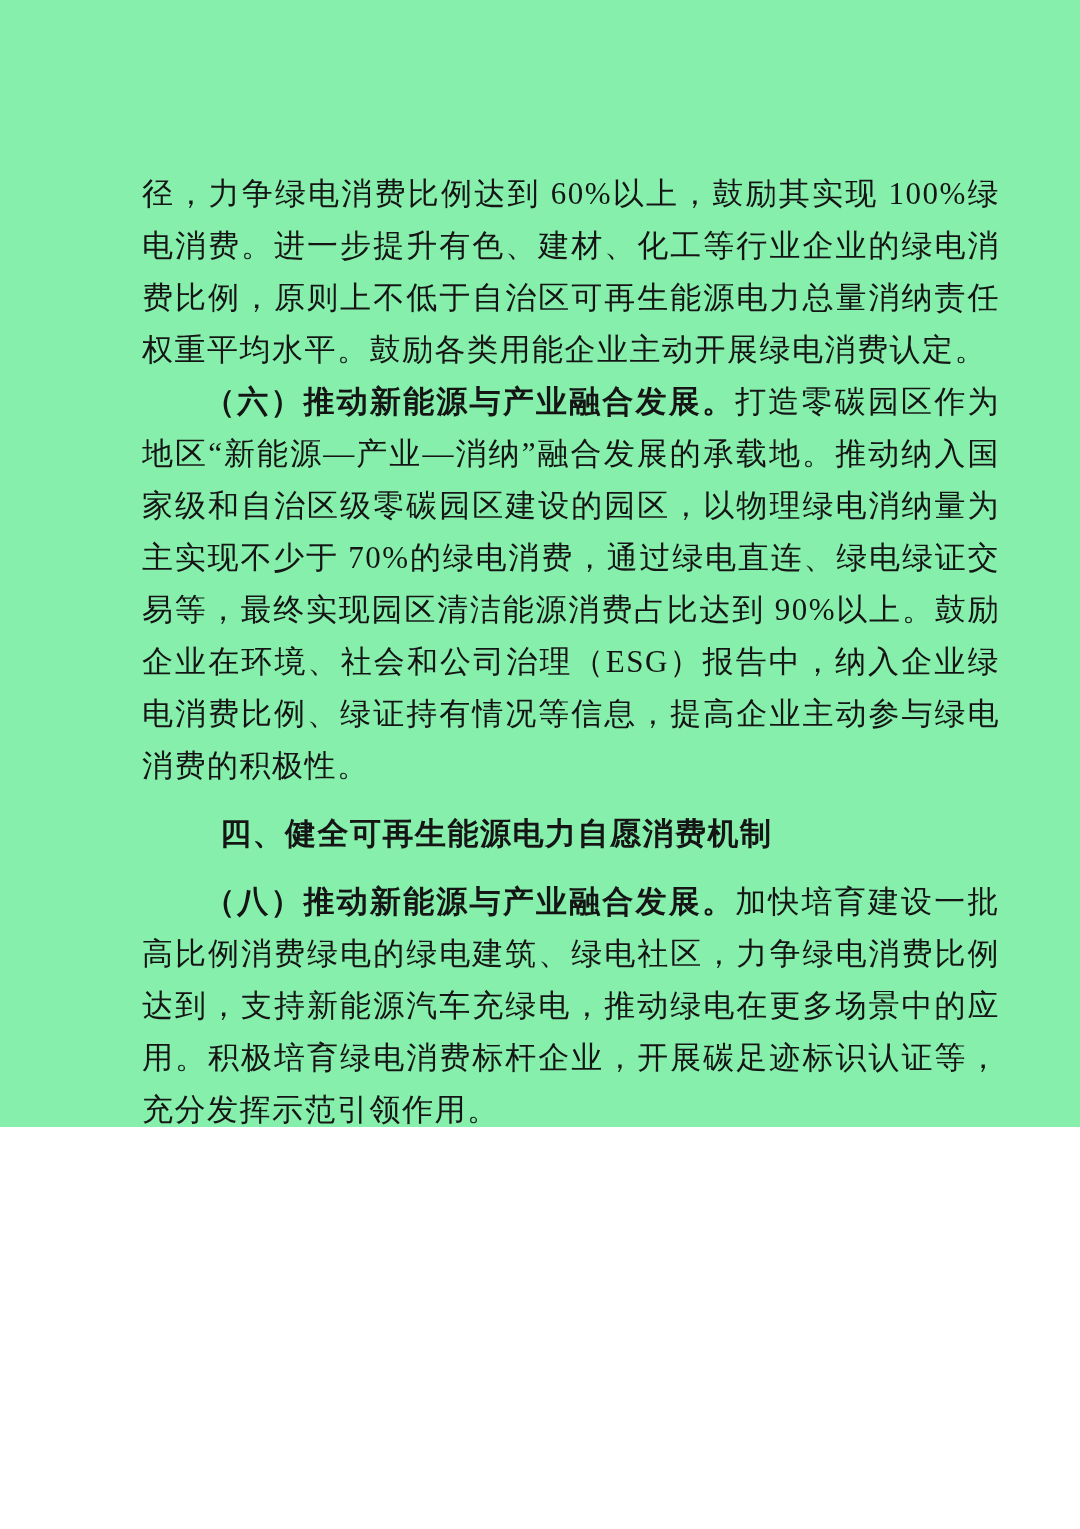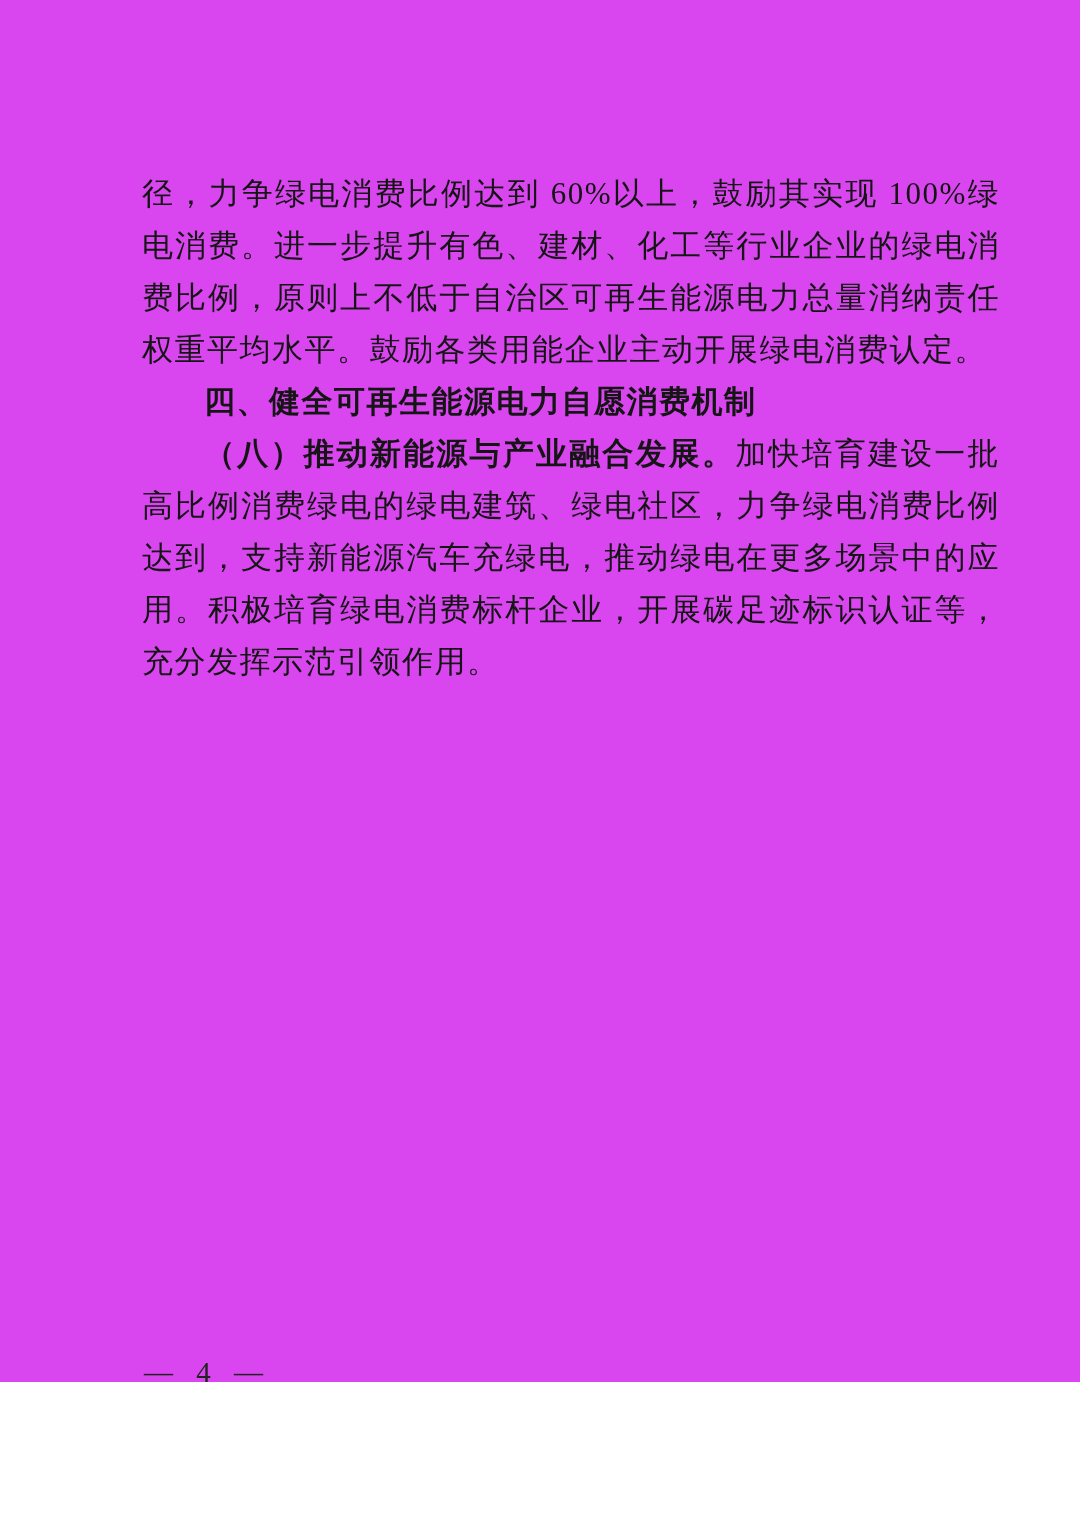--- a/index.html
+++ b/index.html
@@ -3,22 +3,22 @@
 <meta charset="utf-8">
 <style>
   html, body {
     margin: 0;
     padding: 0;
     background: #ffffff;
   }
   .page {
     position: relative;
     width: 1080px;
-    height: 1382px;
-    background: #d946ef;
+    height: 1127px;
+    background: #86efac;
     overflow: hidden;
     font-family: "Liberation Serif", "DejaVu Serif", serif;
     color: #151515;
   }
   .body-text {
     position: absolute;
     left: 142px;
     top: 168px;
     width: 858px;
     font-size: 31px;
@@ -31,21 +31,21 @@
     margin: 0;
     text-indent: 2em;
   }
   .para.no-indent {
     text-indent: 0;
   }
   .lead {
     font-weight: 700;
   }
   .section-heading {
-    margin: 0;
+    margin: 16px;
     font-size: 31px;
     line-height: 52px;
     text-indent: 2em;
     font-weight: 700;
     font-family: "Liberation Sans", "DejaVu Sans", sans-serif;
     letter-spacing: 1.5px;
     text-align: left;
   }
   .page-number {
     position: absolute;
@@ -59,20 +59,21 @@
 </style>
 </head>
 <body>
 
 <div class="page">
 
   <div class="body-text">
 
     <p class="para no-indent"><span>径，力争绿电消费比例达到 60%以上，鼓励其实现 100%绿电消费。进一步提升有色、建材、化工等行业企业的绿电消费比例，原则上不低于自治区可再生能源电力总量消纳责任权重平均水平。鼓励各类用能企业主动开展绿电消费认定。</span></p>
 
+    <p class="para"><span class="lead">（六）推动新能源与产业融合发展。</span><span>打造零碳园区作为地区“新能源—产业—消纳”融合发展的承载地。推动纳入国家级和自治区级零碳园区建设的园区，以物理绿电消纳量为主实现不少于 70%的绿电消费，通过绿电直连、绿电绿证交易等，最终实现园区清洁能源消费占比达到 90%以上。鼓励企业在环境、社会和公司治理（ESG）报告中，纳入企业绿电消费比例、绿证持有情况等信息，提高企业主动参与绿电消费的积极性。</span></p>
 
     <h2 class="section-heading">四、健全可再生能源电力自愿消费机制</h2>
 
 
     <p class="para"><span class="lead">（八）推动新能源与产业融合发展。</span><span>加快培育建设一批高比例消费绿电的绿电建筑、绿电社区，力争绿电消费比例达到，支持新能源汽车充绿电，推动绿电在更多场景中的应用。积极培育绿电消费标杆企业，开展碳足迹标识认证等，充分发挥示范引领作用。</span></p>
 
   </div>
 
   <div class="page-number">— 4 —</div>
 

